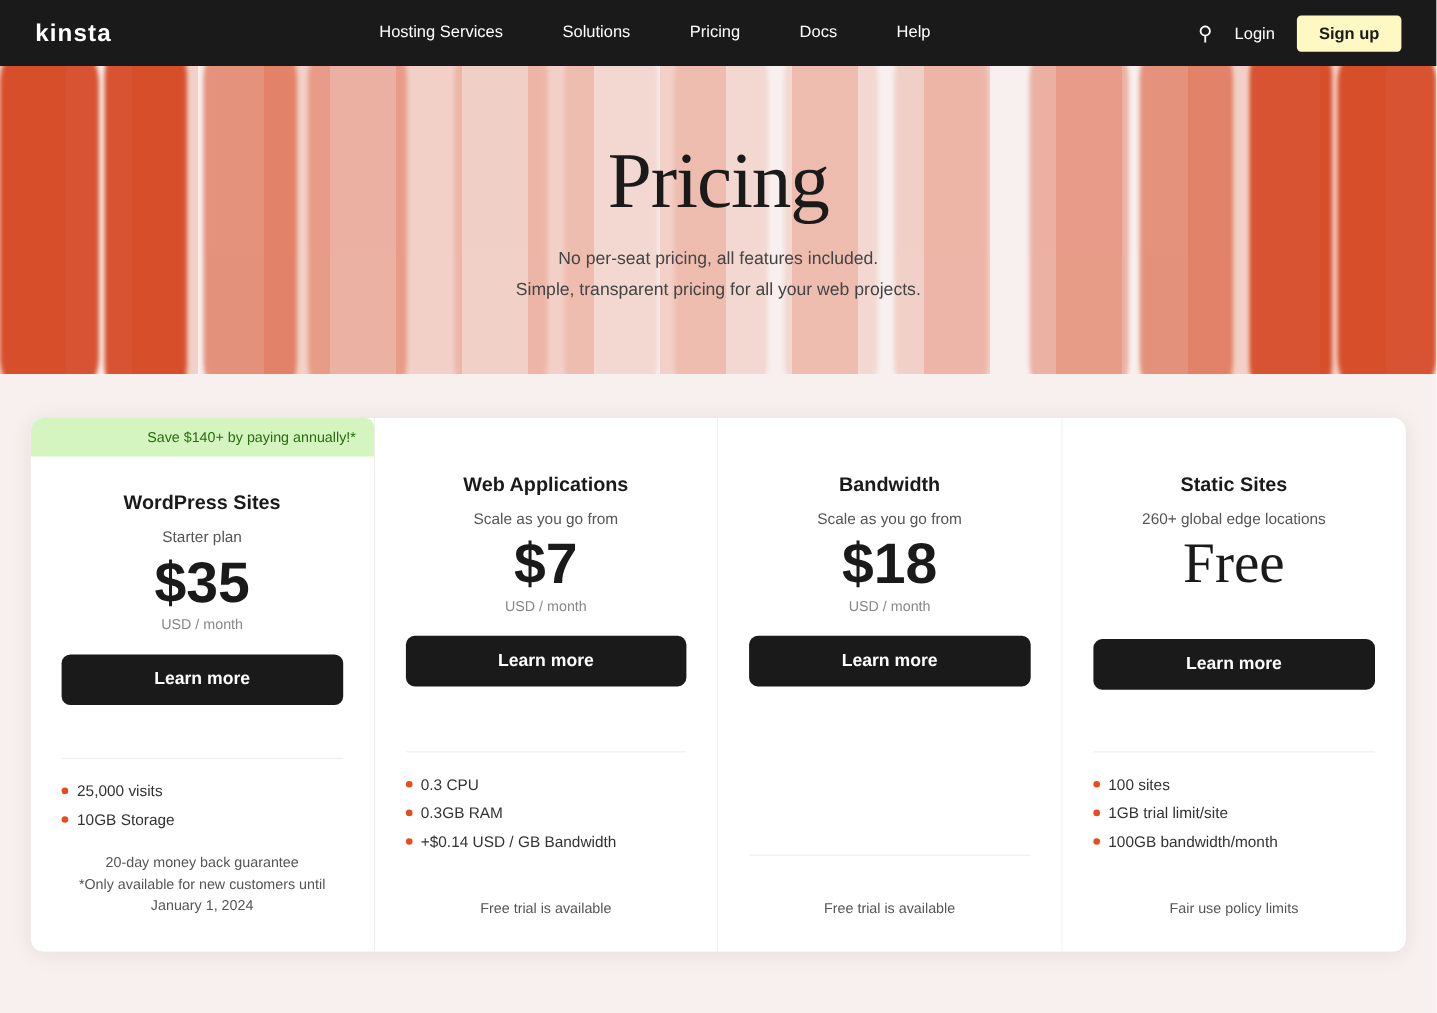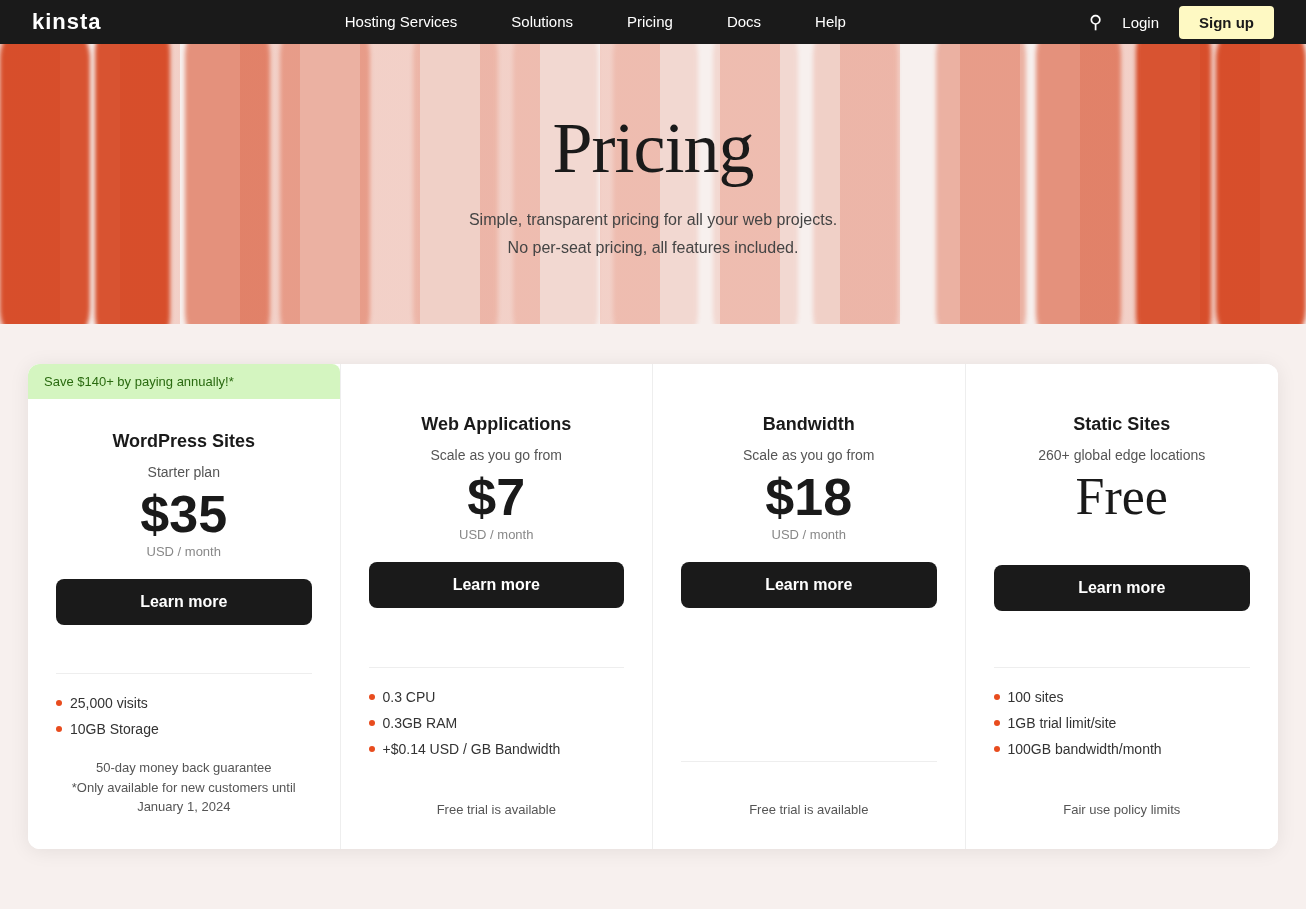--- a/index.html
+++ b/index.html
@@ -5,21 +5,21 @@
     * { margin: 0; padding: 0; box-sizing: border-box; }
     body { font-family: -apple-system, BlinkMacSystemFont, 'Segoe UI', sans-serif; background: #fff; width: 1306px; min-height: 921px; overflow-x: hidden; }
 
     
     nav {
       background: #1a1a1a;
       display: flex;
       align-items: center;
       justify-content: space-between;
       padding: 0 32px;
-      height: 44px;
+      height: 60px;
       position: relative;
       z-index: 10;
     }
     .nav-logo {
       color: #fff;
       font-size: 22px;
       font-weight: 700;
       letter-spacing: 1px;
     }
     .nav-links {
@@ -161,21 +161,21 @@
     }
 
     
     .save-badge {
       background: #d4f5c0;
       color: #2a6a10;
       font-size: 13px;
       font-weight: 500;
       padding: 10px 16px;
       display: block;
-      text-align: left;
+      text-align: right;
       border-radius: 8px 8px 0 0;
     }
 
     .plan-category {
       font-size: 18px;
       font-weight: 600;
       color: #1a1a1a;
       margin-bottom: 12px;
       text-align: center;
     }
@@ -300,22 +300,22 @@
   <div class="blob blob-r2"></div>
   <div class="blob blob-r3"></div>
   <div class="blob blob-r4"></div>
   <div class="blob blob-m1"></div>
   <div class="blob blob-m2"></div>
   <div class="blob blob-m3"></div>
   <div class="blob blob-m4"></div>
   <div class="blob blob-m5"></div>
   <div class="hero-content">
     <h1 class="hero-title">Pricing</h1>
+    <p class="hero-subtitle">No per-seat pricing, all features included.</p>
     <p class="hero-subtitle">Simple, transparent pricing for all your web projects.</p>
-    <p class="hero-subtitle">No per-seat pricing, all features included.</p>
   </div>
 </div>
 
 <div class="pricing-section">
   <div class="pricing-grid">
 
     <div class="pricing-card">
       <div class="save-badge">Save $140+ by paying annually!*</div>
       <div class="card-top">
         <div class="plan-category">WordPress Sites</div>
@@ -330,21 +330,21 @@
           <li>
               <span class="feature-bullet"></span>
               <span>25,000 visits</span>
             </li>
           <li>
               <span class="feature-bullet"></span>
               <span>10GB Storage</span>
             </li>
         </ul>
         <div class="guarantee-text">
-          <div>50-day money back guarantee</div>
+          <div>20-day money back guarantee</div>
           <div>*Only available for new customers until January 1, 2024</div>
         </div>
       </div>
     </div>
 
     <div class="pricing-card">
       <div class="card-top" style="padding-top: 50px;">
         <div class="plan-category">Web Applications</div>
         <div class="plan-sub">Scale as you go from</div>
         <div class="plan-price">$7</div>

